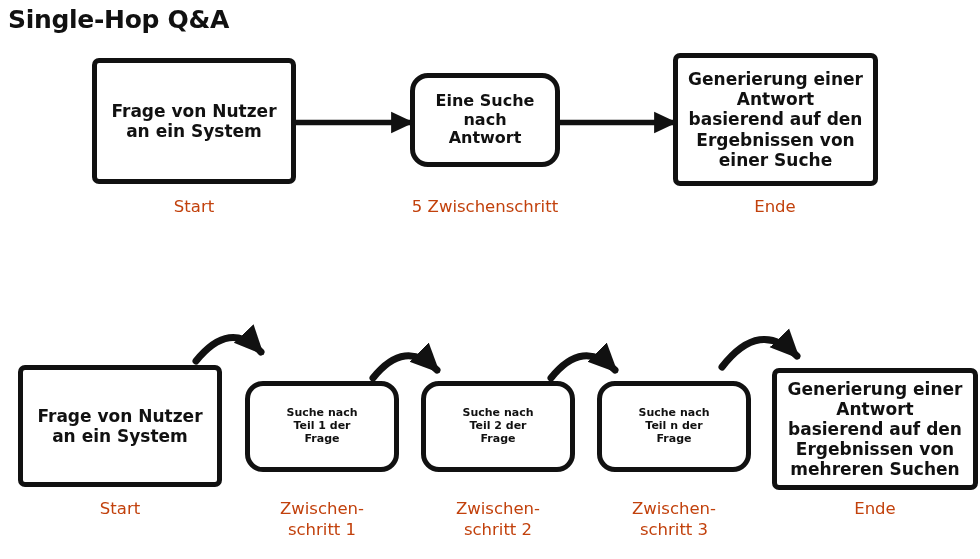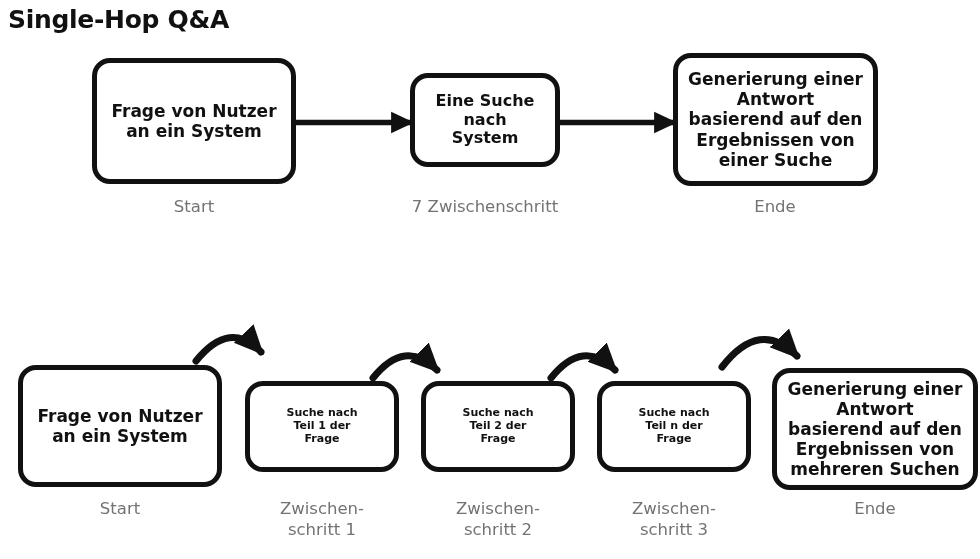--- a/index.html
+++ b/index.html
@@ -38,29 +38,29 @@
     display: flex;
     align-items: center;
     justify-content: center;
     text-align: center;
     font-weight: bold;
     color: #111111;
     line-height: 1.18;
     padding: 2px 6px;
     white-space: pre-line;
   }
-  .node.n-big { font-size: 17px; }
+  .node.n-big { font-size: 17px; border-radius: 7px; }
   .node.n-mid { font-size: 16px; }
   .node.n-sm  { font-size: 11px; }
   .caption {
     position: absolute;
     text-align: center;
     font-size: 16.5px;
     font-weight: normal;
-    color: #737373;
+    color: #c2410c;
     line-height: 1.28;
     white-space: pre-line;
   }
   svg.arrows {
     position: absolute;
     left: 0; top: 0;
     width: 980px;
     height: 559px;
     pointer-events: none;
   }
@@ -70,31 +70,31 @@
 
 <div id="canvas">
 
   <div class="section-title" style="left:8px; top:5px;">Single-Hop Q&amp;A</div>
 
   <div class="node n-big" style="left:92px; top:58px; width:204px; height:126px;">Frage von Nutzer
 an ein System</div>
 
   <div class="node n-mid" style="left:410px; top:73px; width:150px; height:94px;">Eine Suche
 nach
-System</div>
+Antwort</div>
 
   <div class="node n-big" style="left:673px; top:53px; width:205px; height:133px;">Generierung einer
 Antwort
 basierend auf den
 Ergebnissen von
 einer Suche</div>
 
   <div class="caption" style="left:94px; top:196px; width:200px;">Start</div>
 
-  <div class="caption" style="left:395px; top:196px; width:180px;">7 Zwischenschritt</div>
+  <div class="caption" style="left:395px; top:196px; width:180px;">5 Zwischenschritt</div>
 
   <div class="caption" style="left:675px; top:196px; width:200px;">Ende</div>
 
 
   <div class="node n-big" style="left:18px; top:365px; width:204px; height:122px;">Frage von Nutzer
 an ein System</div>
 
   <div class="node n-sm" style="left:245px; top:381px; width:154px; height:91px;">Suche nach
 Teil 1 der
 Frage</div>

